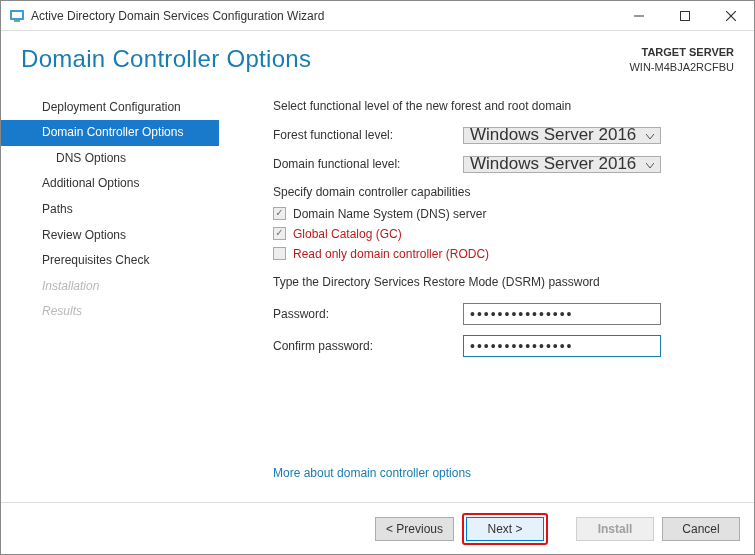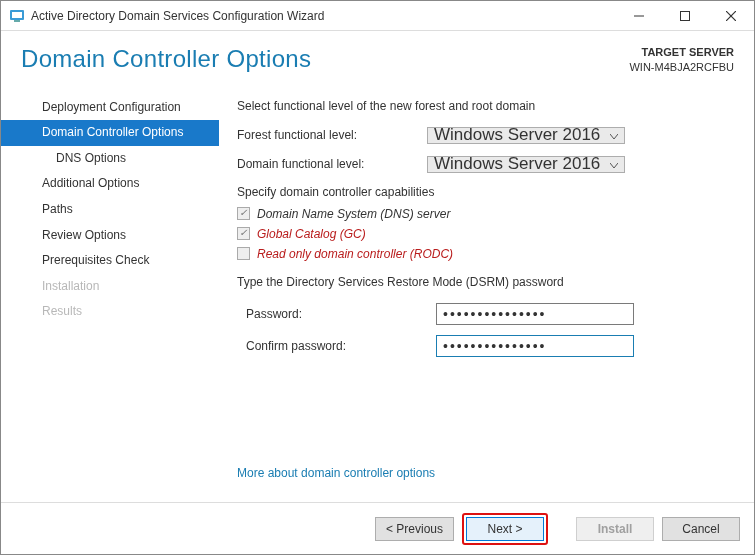--- a/index.html
+++ b/index.html
@@ -6,42 +6,42 @@
   html, body { margin:0; padding:0; font-family: "Segoe UI", Arial, sans-serif; font-size:12px; color:#333; background:#fff;}
   .window { width:755px; height:555px; border:1px solid #888; display:flex; flex-direction:column; position:relative; background:#fff;}
   .titlebar { height:30px; display:flex; align-items:center; padding:0 0 0 8px; border-bottom:1px solid #ddd; }
   .titlebar .icon { width:16px; height:16px; margin-right:6px; }
   .titlebar .title { flex:1; font-size:12px; color:#333; }
   .win-controls { display:flex; height:100%; }
   .win-btn { width:46px; display:flex; align-items:center; justify-content:center; font-family:inherit; font-size:14px; color:#333; cursor:default;}
   .header { padding:14px 20px 6px 20px; display:flex; align-items:flex-start;}
   .header h1 { margin:0; font-weight:300; color:#1a7db2; font-size:24px; flex:1; letter-spacing:0.3px;}
   .target { text-align:right; font-size:11px; color:#333; line-height:1.35;}
-  .body { flex:1; display:flex; padding:10px 0 0 0; overflow:hidden;}
+  .body { flex:1; display:flex; padding:10px 0 0 0; overflow:hidden;gap:36px;}
   .sidebar { width:218px; padding:4px 0 0 0; }
   .nav-item { padding:5px 10px 5px 38px; font-size:12px; color:#333; cursor:default; line-height:1.3; border-left:3px solid transparent;}
   .nav-item.selected { background:#1979ca; color:#fff; padding-left:22px; border-left:3px solid #1979ca;}
   .nav-item.level1 { padding-left:38px; }
   .nav-item.level2 { padding-left:52px; }
-  .nav-item.disabled { color:#b8b8b8; }
+  .nav-item.disabled { color:#b8b8b8;font-style:italic; }
   .content { flex:1; padding:8px 26px 0 18px; font-size:12px; color:#333; position:relative;}
   .section-text { margin-bottom:14px; }
   .row { display:flex; align-items:center; margin-bottom:12px;}
   .row .lbl { width:190px; }
   .select { width:198px; height:17px; border:1px solid #adadad; background:#eaeaea; display:flex; align-items:center; padding:0 6px; position:relative; font-size:17px;}
   .select .chev { position:absolute; right:6px; top:50%; transform:translateY(-50%); color:#555;}
   .cap-label { margin:2px 0 8px 0;}
-  .chk-row { display:flex; align-items:center; margin-bottom:6px;font-style:italic;}
+  .chk-row { display:flex; align-items:center; margin-bottom:6px;}
   .chk { width:13px; height:13px; border:1px solid #888; margin-right:7px; display:flex; align-items:center; justify-content:center; background:#fff;}
   .chk.checked::after{ content:"✓"; font-size:10px; line-height:1; color:#333; position:relative; top:-1px;}
   .chk.disabled { background:#eee; border-color:#aaa;}
   .chk.checked.disabled::after{ color:#777;}
   .chk-label.disabled { color:#b91c1c; }
   .input-row { display:flex; align-items:center; margin-bottom:10px;}
-  .input-row .lbl { width:190px;margin-left:9px;}
+  .input-row .lbl { width:190px;}
   .pwd { width:198px; height:22px; border:1px solid #7a7a7a; padding:0 6px; font-size:14px; letter-spacing:2px; display:flex; align-items:center;}
   .pwd.focus { border-color:#1a7db2;}
   .link { color:#1a7db2; cursor:pointer; position:absolute; bottom:22px; left:18px; font-size:12px;}
   .footer { height:52px; border-top:1px solid #ddd; display:flex; align-items:center; justify-content:flex-end; padding:0 14px; gap:8px;}
   .btn { min-width:78px; height:24px; border:1px solid #adadad; background:#e1e1e1; font-size:12px; display:flex; align-items:center; justify-content:center; padding:0 10px; cursor:default; color:#333;text-align:center;}
   .btn.disabled { color:#a0a0a0; background:#efefef; border-color:#cfcfcf;font-weight:bold;}
   .btn-highlight { border:2.5px solid #d11; border-radius:3px; padding:2px;}
   .btn-highlight .btn { border:1px solid #0078d7; background:#e5f1fb;}
   .dots { font-family: Arial, sans-serif; }
 </style>

